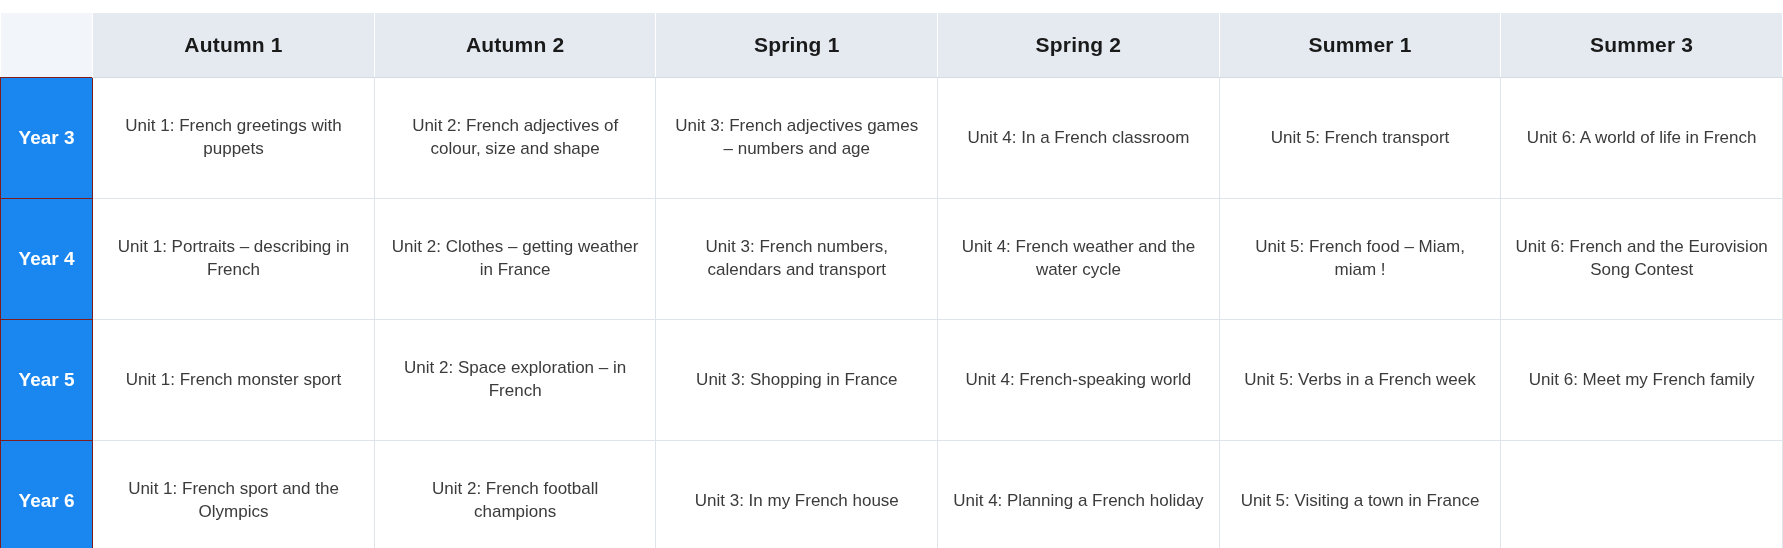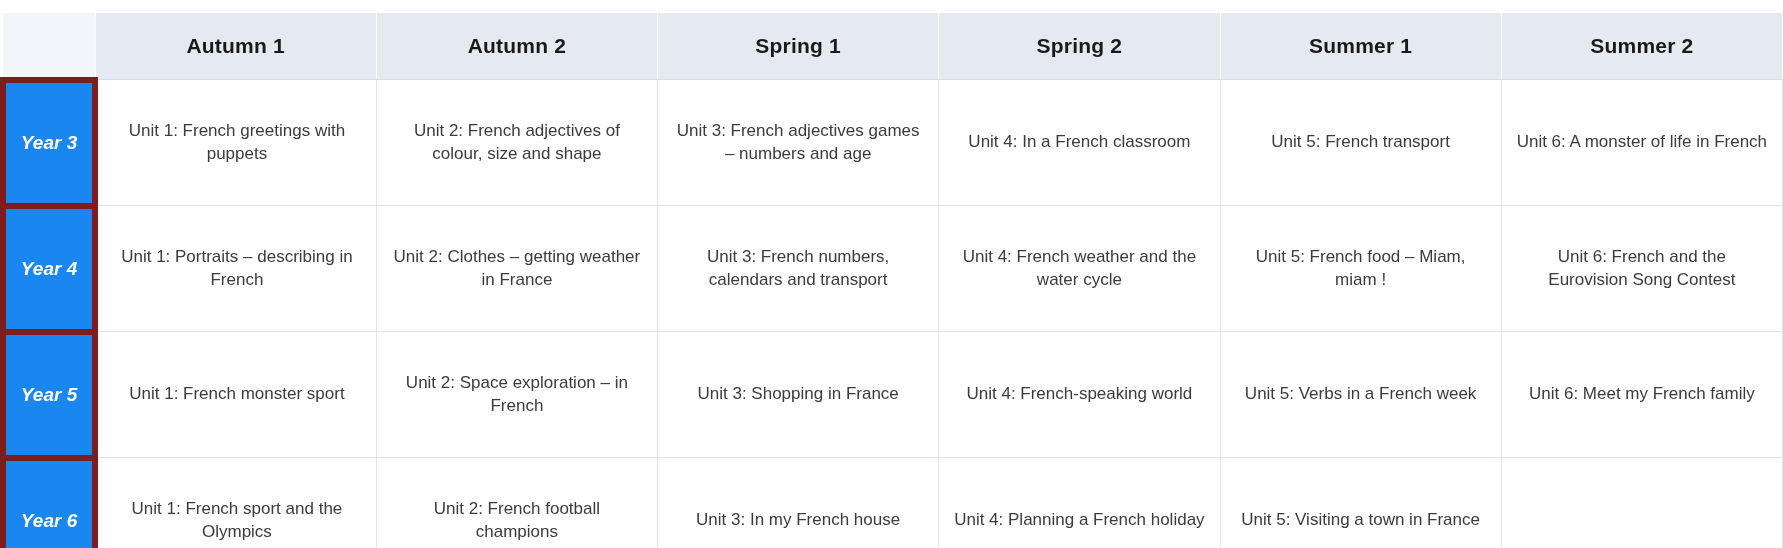--- a/index.html
+++ b/index.html
@@ -46,23 +46,22 @@
     vertical-align: middle;
     letter-spacing: 0.2px;
   }
   th.year-head {
     background: #1a86f0;
     color: #ffffff;
     font-size: 19px;
     font-weight: bold;
     text-align: center;
     vertical-align: middle;
-    border: 6px solid #7f1d1d;
+    border: 1px solid #7f1d1d;
     height: 118px;
-    font-style: italic;
   }
   td.unit {
     border: 1px solid #dfe4ea;
     font-size: 17px;
     line-height: 1.35;
     color: #3b3b3b;
     text-align: center;
     vertical-align: middle;
     padding: 10px 14px;
     height: 118px;
@@ -86,32 +85,32 @@
         <col class="term">
     </colgroup>
     <thead>
       <tr>
         <th class="corner"></th>
         <th class="term-head">Autumn 1</th>
         <th class="term-head">Autumn 2</th>
         <th class="term-head">Spring 1</th>
         <th class="term-head">Spring 2</th>
         <th class="term-head">Summer 1</th>
-        <th class="term-head">Summer 2</th>
+        <th class="term-head">Summer 3</th>
       </tr>
     </thead>
     <tbody>
       <tr>
         <th class="year-head">Year 3</th>
         <td class="unit">Unit 1: French greetings with puppets</td>
         <td class="unit">Unit 2: French adjectives of colour, size and shape</td>
         <td class="unit">Unit 3: French adjectives games – numbers and age</td>
         <td class="unit">Unit 4: In a French classroom</td>
         <td class="unit">Unit 5: French transport</td>
-        <td class="unit">Unit 6: A monster of life in French</td>
+        <td class="unit">Unit 6: A world of life in French</td>
       </tr>
       <tr>
         <th class="year-head">Year 4</th>
         <td class="unit">Unit 1: Portraits – describing in French</td>
         <td class="unit">Unit 2: Clothes – getting weather in France</td>
         <td class="unit">Unit 3: French numbers, calendars and transport</td>
         <td class="unit">Unit 4: French weather and the water cycle</td>
         <td class="unit">Unit 5: French food – Miam, miam !</td>
         <td class="unit">Unit 6: French and the Eurovision Song Contest</td>
       </tr>

